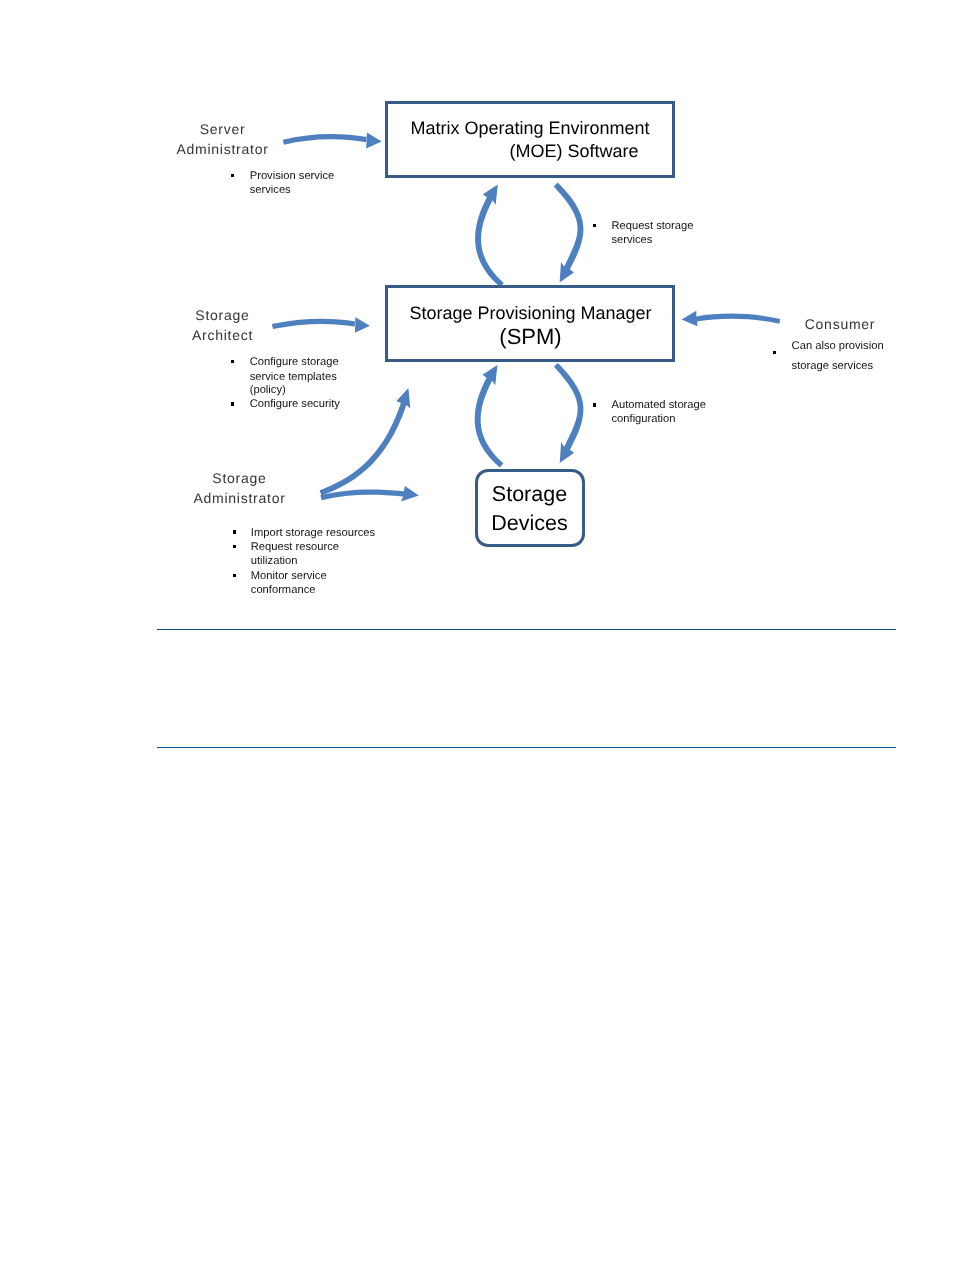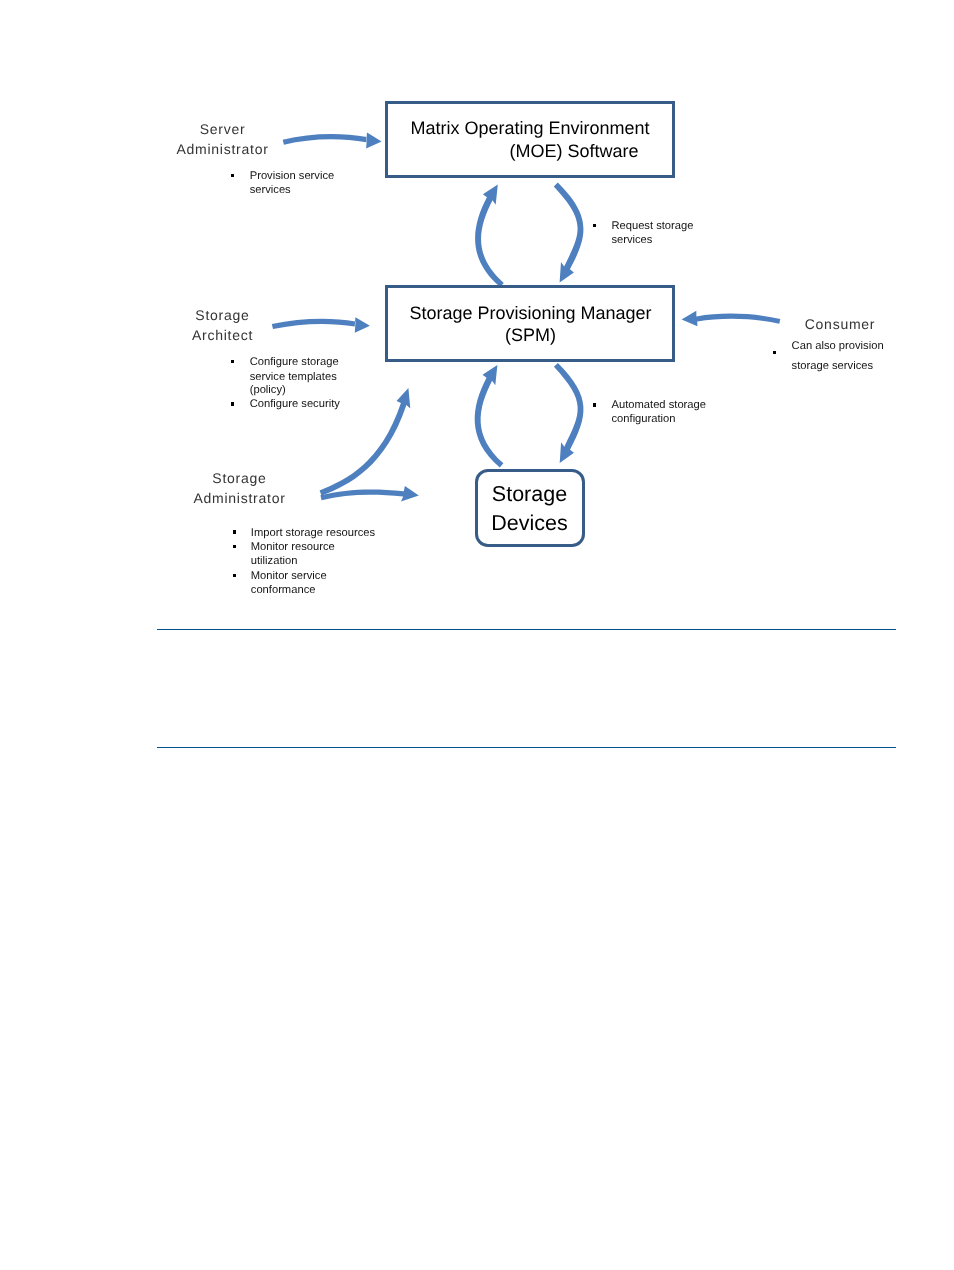--- a/index.html
+++ b/index.html
@@ -39,21 +39,21 @@
       <path d="M321.6 500.3C346.5 494.5 370.6 493.4 403.2 496.6L401.0 501.6L418.8 495.6L404.9 486.1L403.8 491.2C370.8 488.1 345.9 489.2 320.4 495.3Z"></path>
     </g>
   </svg>
 
   <div class="box" style="left:385px;top:101px;width:290px;height:77px;"></div>
   <div class="tline ctr comp-text" style="left:385px;width:290px;top:119.1px;font-size:18px;">Matrix Operating Environment</div>
   <div class="tline ctr comp-text" style="left:385px;width:290px;top:141.6px;font-size:18px;padding-left:44px;">(MOE) Software</div>
 
   <div class="box" style="left:385px;top:285px;width:290px;height:77px;"></div>
   <div class="tline ctr comp-text" style="left:385px;width:291px;top:303.6px;font-size:18px;text-align:center;">Storage Provisioning Manager</div>
-  <div class="tline ctr comp-text" style="left:385px;width:291px;top:326.4px;font-size:18px;">(SPM)</div>
+  <div class="tline ctr comp-text" style="left:385px;width:291px;top:326.4px;font-size:22px;">(SPM)</div>
 
   <div class="box" style="left:475px;top:469px;width:110px;height:78px;border-radius:13px;"></div>
   <div class="tline ctr comp-text" style="left:475px;width:109px;top:483.7px;font-size:21.5px;">Storage</div>
   <div class="tline ctr comp-text" style="left:475px;width:109px;top:512.6px;font-size:21.5px;">Devices</div>
 
   <div class="tline ctr role-text" style="left:122px;width:201px;top:122.2px;">Server</div>
   <div class="tline ctr role-text" style="left:122px;width:201px;top:142.2px;">Administrator</div>
 
   <div class="tline ctr role-text" style="left:122px;width:201px;top:308.4px;">Storage</div>
   <div class="tline ctr role-text" style="left:122px;width:201px;top:327.8px;">Architect</div>
@@ -73,21 +73,21 @@
       <div class="tline bul-text" style="left: 19.2px; top: 356.8px;">Configure storage</div>
       <div class="tline bul-text" style="left: 19.2px; top: 372px;">service templates</div>
       <div class="tline bul-text" style="left: 19.2px; top: 385.2px;">(policy)</div>
       <span class="bsq" style="left: 0px; top: 402.2px;"></span>
       <div class="tline bul-text" style="left: 19.2px; top: 399.4px;">Configure security</div>
     </div>
   <div id="bg2" style="position:absolute;left:232.9px;top:0px;">
       <span class="bsq" style="left: 0px; top: 530.4px;"></span>
       <div class="tline bul-text" style="left: 17.9px; top: 527.6px;">Import storage resources</div>
       <span class="bsq" style="left: 0px; top: 544.8px;"></span>
-      <div class="tline bul-text" style="left: 17.9px; top: 542px;">Monitor resource</div>
+      <div class="tline bul-text" style="left: 17.9px; top: 542px;">Request resource</div>
       <div class="tline bul-text" style="left: 17.9px; top: 556.4px;">utilization</div>
       <span class="bsq" style="left: 0px; top: 573.6px;"></span>
       <div class="tline bul-text" style="left: 17.9px; top: 570.8px;">Monitor service</div>
       <div class="tline bul-text" style="left: 17.9px; top: 585.2px;">conformance</div>
     </div>
   <div id="bg3" style="position:absolute;left:772.8px;top:0px;">
       <span class="bsq" style="left: 0px; top: 350.5px;"></span>
       <div class="tline bul-text" style="left: 18.8px; top: 341px;">Can also provision</div>
       <div class="tline bul-text" style="left: 18.8px; top: 361.1px;">storage services</div>
     </div>

